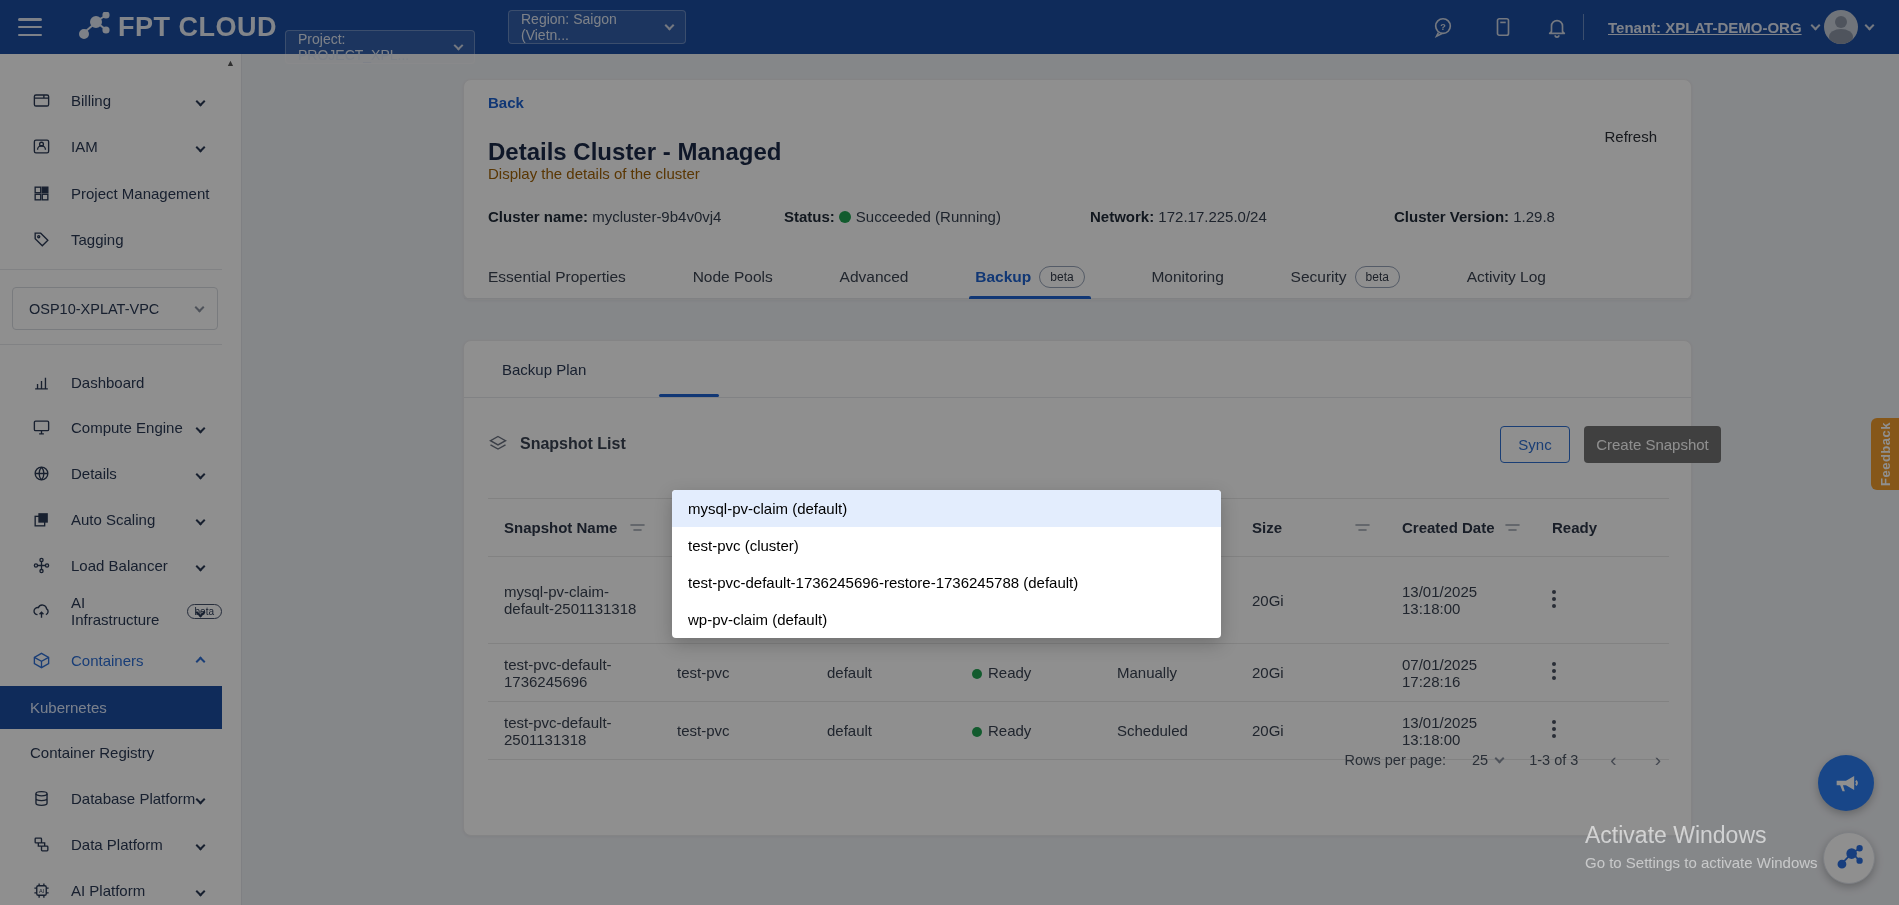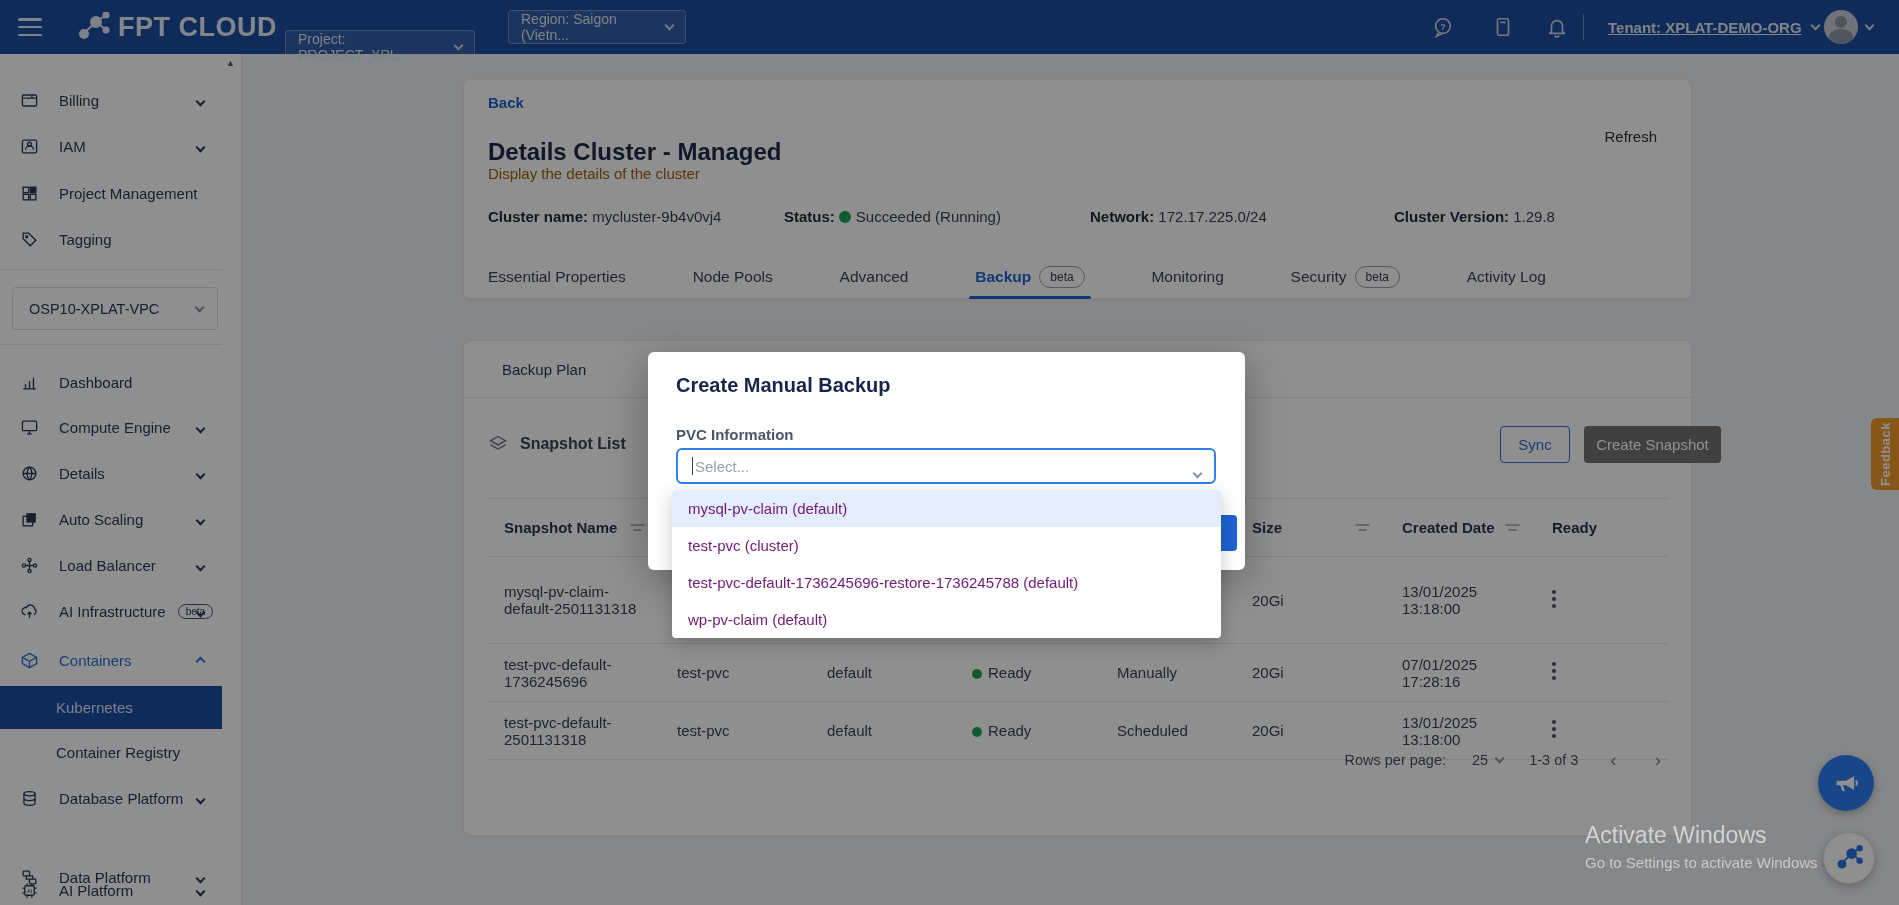--- a/index.html
+++ b/index.html
@@ -25,28 +25,28 @@
   .avatar::after{content:"";position:absolute;left:5px;top:19px;width:24px;height:16px;border-radius:50%;background:#8d97a7;}
 
   .chev{display:inline-block;width:7px;height:7px;border-right:2px solid currentColor;border-bottom:2px solid currentColor;transform:rotate(45deg);margin-top:-3px;}
   .chev.up{transform:rotate(-135deg);margin-top:3px;}
   .chev.gray{color:#8b93a0;}
   .chev.lite{color:#cfd6e4;}
 
   
   .sidebar{position:absolute;left:0;top:54px;width:242px;height:851px;background:#fff;border-right:1px solid #e3e5e9;z-index:1;}
   .scroll-arrow{position:absolute;right:6px;top:4px;font-size:9px;color:#555;}
-  .srow{position:absolute;left:0;width:222px;height:40px;display:flex;align-items:center;padding-left:20px;gap:20px;cursor:pointer;color:#2b3a55;}
+  .srow{position:absolute;left:0;width:222px;height:40px;display:flex;align-items:center;padding-left:32px;gap:20px;cursor:pointer;color:#2b3a55;}
   .srow .slab{font-size:15px;flex:0 1 auto;}
   .srow .chevslot{position:absolute;right:18px;}
   .sic{width:19px;height:19px;stroke:#2b3a55;fill:none;stroke-width:1.7;flex:none;}
   .srow.active-blue{color:#2f6fd4;}
   .srow.active-blue .sic{stroke:#2f6fd4;}
   .srow.selected{background:#1b4da1;color:#d9e5fa;width:222px;height:43px;}
-  .srow.child{padding-left:56px;}
+  .srow.child{padding-left:30px;}
   .beta-pill-s{font-size:10px;border:1px solid #44506a;border-radius:9px;padding:1px 7px;color:#2b3a55;margin-left:-8px;}
   .side-hr{position:absolute;left:0;width:222px;height:1px;background:#e6e8ec;}
   .vpc-box{position:absolute;left:12px;top:233px;width:206px;height:43px;border:1px solid #d8dbe1;border-radius:4px;display:flex;align-items:center;justify-content:space-between;padding:0 14px 0 16px;color:#2b3a55;font-size:14.5px;cursor:pointer;}
 
   
   .card{position:absolute;background:#fff;border-radius:8px;border:1px solid #ececee;box-shadow:0 1px 3px rgba(20,30,60,.05);}
   .card1{left:463px;top:79px;width:1229px;height:221px;}
   .card2{left:463px;top:340px;width:1229px;height:496px;}
 
   .back-link{position:absolute;left:24px;top:14px;color:#1f63d0;font-size:15px;font-weight:700;cursor:pointer;}
@@ -97,21 +97,21 @@
   .overlay{position:absolute;inset:0;background:rgba(0,0,0,.44);z-index:50;}
   .modal{position:absolute;left:648px;top:352px;width:597px;height:218px;background:#fff;border-radius:6px;box-shadow:0 10px 40px rgba(0,0,0,.3);z-index:60;}
   .modal-title{position:absolute;left:28px;top:22px;font-size:20px;font-weight:700;color:#18244a;}
   .field-label{position:absolute;left:28px;top:74px;font-size:15px;font-weight:600;color:#4a5568;}
   .select-box{position:absolute;left:28px;top:96px;width:540px;height:36px;border:2px solid #2f80ed;border-radius:6px;background:#fff;display:flex;align-items:center;padding:0 14px;cursor:text;}
   .caret-line{width:1px;height:18px;background:#3b4254;margin-right:2px;}
   .placeholder{color:#9aa0a8;font-size:15px;}
   .select-chev{position:absolute;right:13px;top:13px;}
   .modal-create{position:absolute;right:8px;top:163px;width:112px;height:36px;background:#1f63d0;color:#fff;border-radius:4px;display:flex;align-items:center;justify-content:center;font-size:15px;cursor:pointer;}
   .dropdown{position:absolute;left:672px;top:490px;width:549px;height:148px;background:#fff;border-radius:4px;box-shadow:0 6px 18px rgba(0,0,0,.22);z-index:70;padding:0;overflow:hidden;}
-  .opt{height:37px;display:flex;align-items:center;padding:0 16px;font-size:15px;color:#701a75;cursor:pointer;white-space:nowrap;}
+  .opt{height:37px;display:flex;align-items:center;padding:0 16px;font-size:15px;color:#000000;cursor:pointer;white-space:nowrap;}
   .opt.hl{background:#e3edfd;}
 
   
   .feedback-tab{position:absolute;left:1871px;top:418px;width:28px;height:72px;background:#ef9b2d;border-radius:6px 0 0 6px;display:flex;align-items:center;justify-content:center;cursor:pointer;z-index:5;}
   .feedback-tab span{writing-mode:vertical-rl;transform:rotate(180deg);color:#fff;font-size:13px;font-weight:600;letter-spacing:.5px;}
   .fab{position:absolute;border-radius:50%;display:flex;align-items:center;justify-content:center;cursor:pointer;z-index:5;}
   .fab.mega{left:1818px;top:755px;width:56px;height:56px;background:#2c7ef2;box-shadow:0 3px 8px rgba(0,0,0,.25);}
   .fab.bot{left:1823px;top:832px;width:52px;height:52px;background:#fff;border:1px solid #dfe3ea;box-shadow:0 3px 8px rgba(0,0,0,.25);}
 
   .watermark{position:absolute;left:1585px;top:822px;z-index:80;color:rgba(255,255,255,.62);pointer-events:none;}
@@ -284,21 +284,21 @@
       <span class="slab">Container Registry</span>
     </div>
     <div class="srow" style="top:724px">
       <svg class="sic" viewBox="0 0 24 24">
           <ellipse cx="12" cy="6" rx="7" ry="2.6"></ellipse>
           <path d="M5 6 v12 c0 1.5 3.1 2.6 7 2.6 s7 -1.1 7 -2.6 V6 M5 12 c0 1.5 3.1 2.6 7 2.6 s7 -1.1 7 -2.6"></path>
         </svg>
       <span class="slab">Database Platform</span>
       <span class="chevslot"><span class="chev"></span></span>
     </div>
-    <div class="srow" style="top:803px">
+    <div class="srow" style="top:770px">
       <svg class="sic" viewBox="0 0 24 24">
           <rect x="4" y="4" width="8" height="6" rx="1"></rect>
           <rect x="12" y="14" width="8" height="6" rx="1"></rect>
           <path d="M8 10 v4 h4 M16 14 v-4 h-4"></path>
         </svg>
       <span class="slab">Data Platform</span>
       <span class="chevslot"><span class="chev"></span></span>
     </div>
     <div class="srow" style="top:816px">
       <svg class="sic" viewBox="0 0 24 24">
@@ -480,30 +480,20 @@
           <circle cx="29" cy="18" r="2.6"></circle>
         <line x1="11" y1="19" x2="17" y2="13"></line>
           <line x1="24" y1="7" x2="28" y2="5"></line>
           <line x1="24" y1="13" x2="28" y2="17"></line>
       </g>
     </svg>
   </div>
 
   <div class="overlay"></div>
 
-  <div class="modal">
-    <div class="modal-title">Create Manual Backup</div>
-    <div class="field-label">PVC Information</div>
-    <div class="select-box">
-      <span class="caret-line"></span>
-      <span class="placeholder">Select...</span>
-      <span class="select-chev"><span class="chev gray"></span></span>
-    </div>
-    <div class="modal-create">Create</div>
-  </div>
 
   <div class="dropdown">
     <div class="opt hl">mysql-pv-claim (default)</div>
     <div class="opt">test-pvc (cluster)</div>
     <div class="opt">test-pvc-default-1736245696-restore-1736245788 (default)</div>
     <div class="opt">wp-pv-claim (default)</div>
   </div>
 
   <div class="watermark">
     <div class="l1">Activate Windows</div>

